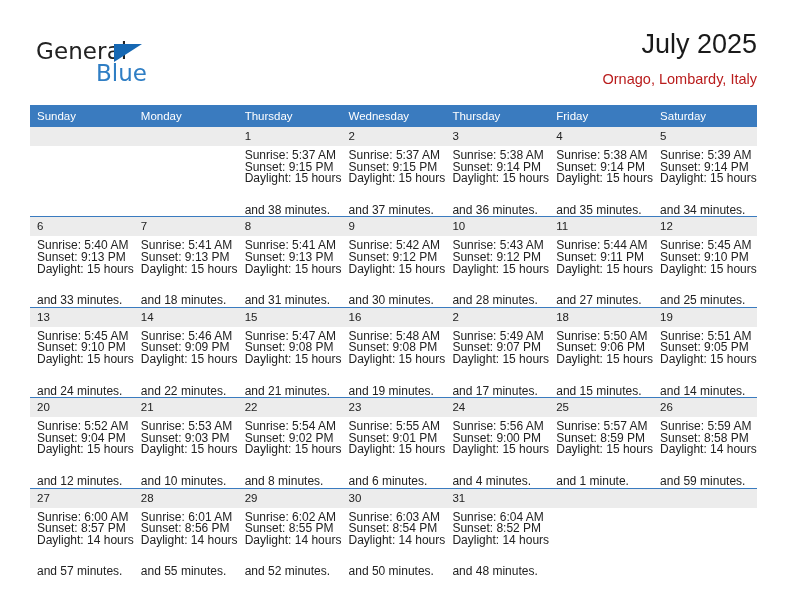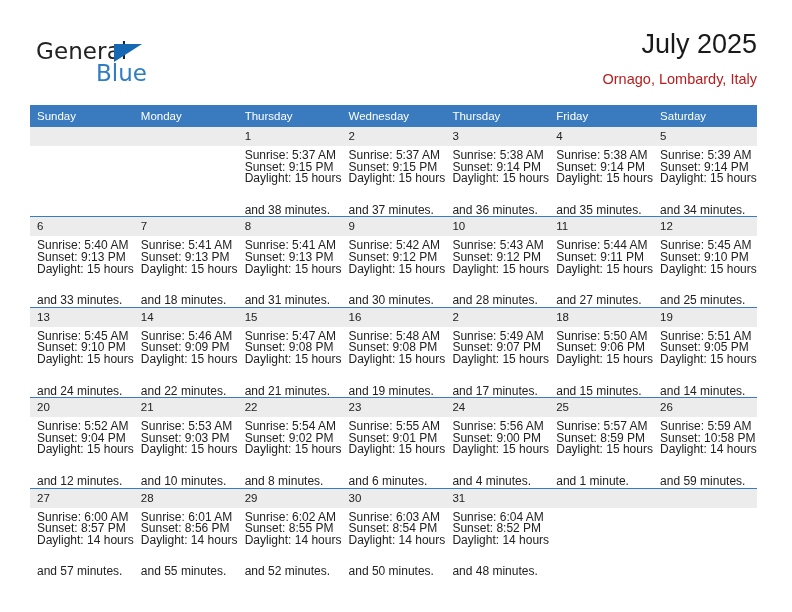--- a/index.html
+++ b/index.html
@@ -426,21 +426,21 @@
                 <div>Sunrise: 5:57 AM</div>
                 <div>Sunset: 8:59 PM</div>
                 <div>Daylight: 15 hours</div>
                 <div class="daylight-line2">and 1 minute.</div>
               </div>
             </td>
             <td>
               <div class="daynum">26</div>
               <div class="cellbody">
                 <div>Sunrise: 5:59 AM</div>
-                <div>Sunset: 10:58 PM</div>
+                <div>Sunset: 8:58 PM</div>
                 <div>Daylight: 14 hours</div>
                 <div class="daylight-line2">and 59 minutes.</div>
               </div>
             </td>
           </tr>
           <tr class="week-5">
             <td>
               <div class="daynum">27</div>
               <div class="cellbody">
                 <div>Sunrise: 6:00 AM</div>

